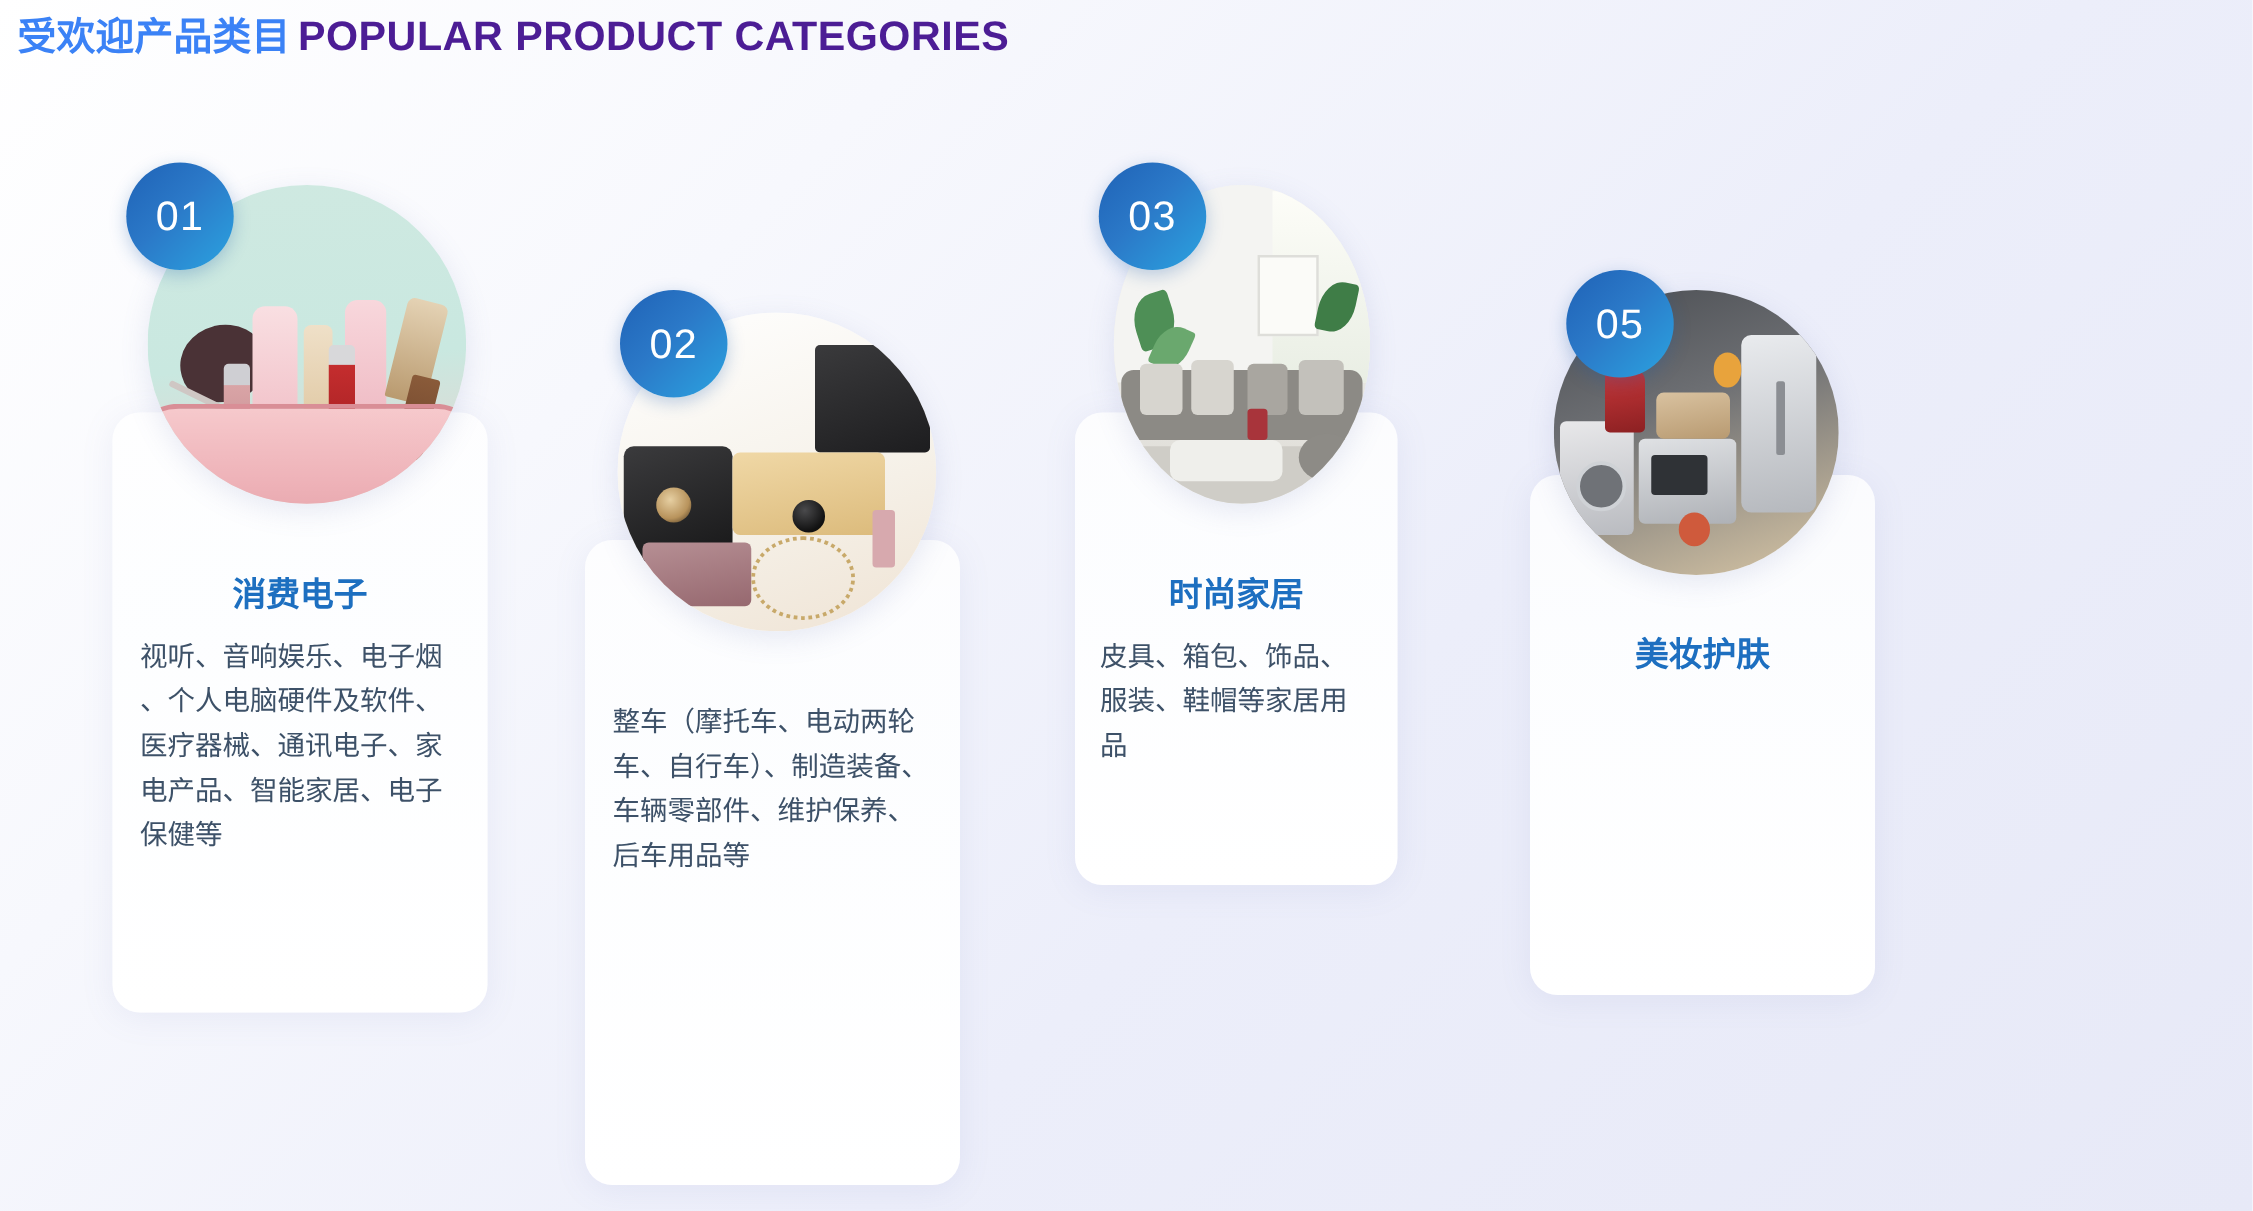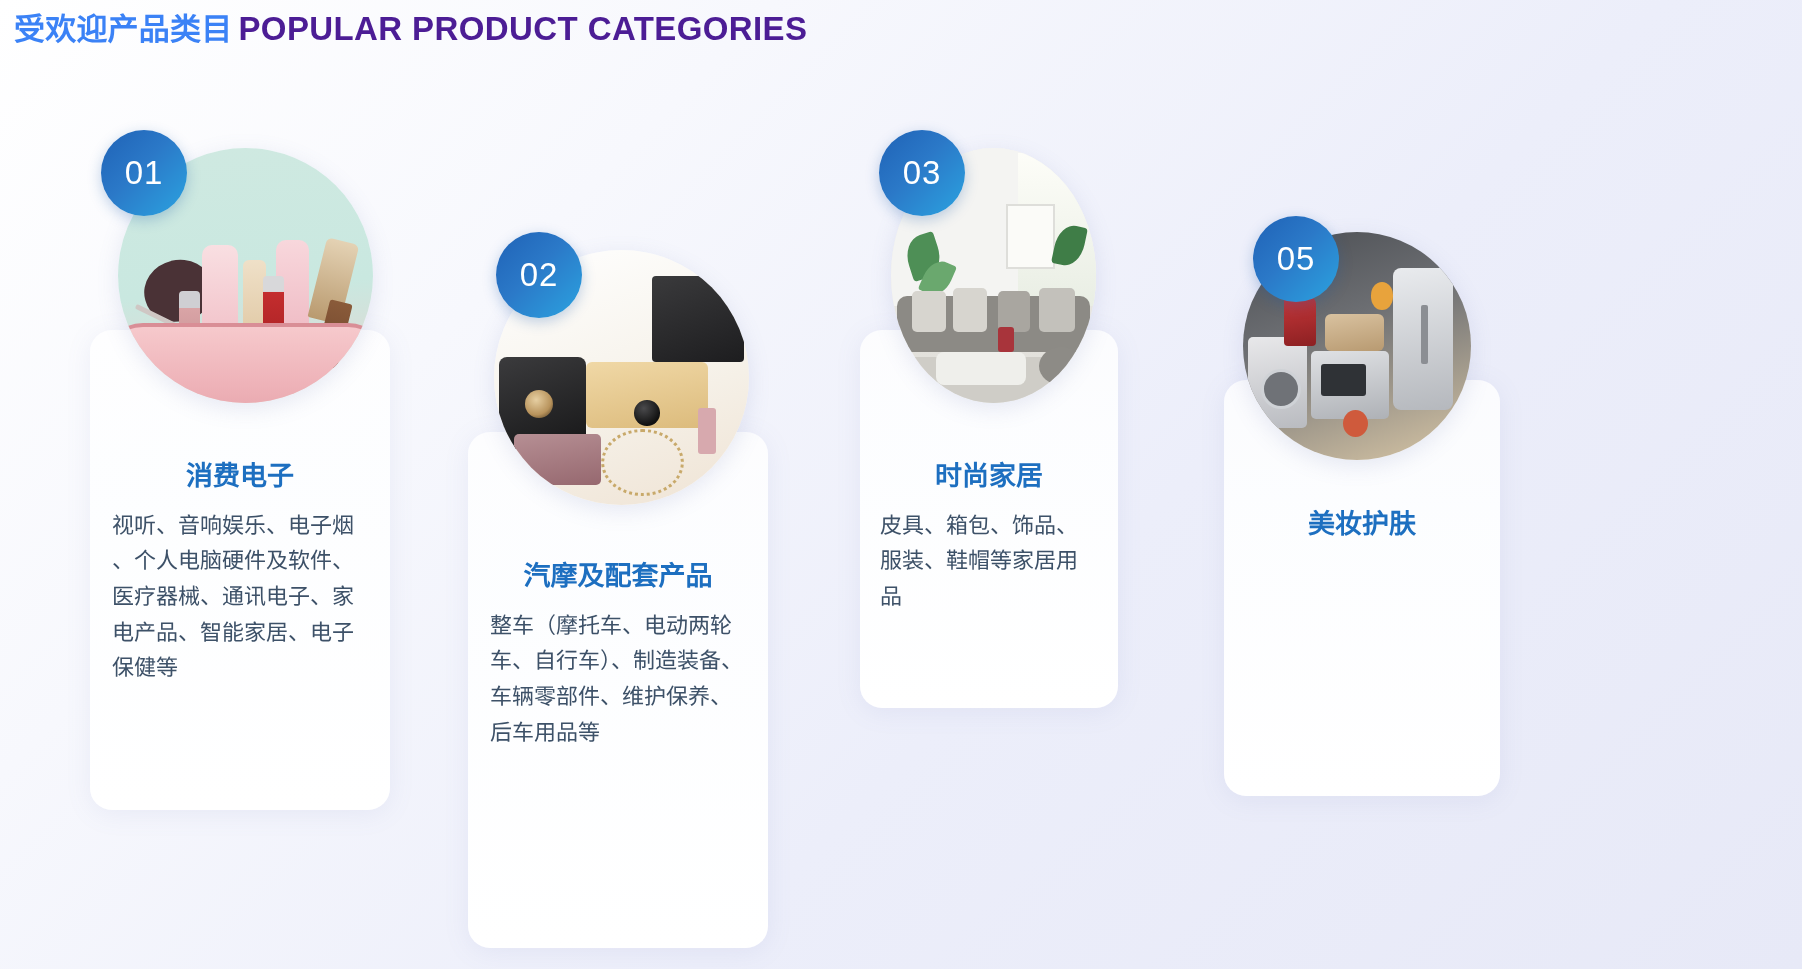--- a/index.html
+++ b/index.html
@@ -162,21 +162,20 @@
       <div class="tube" style="left:24%; top:56%; width:8%; height:30%; background:linear-gradient(180deg,#cfcfd3 0%,#cfcfd3 22%,#d9a4a6 23%,#c58d91 100%); border-radius:4px;"></div>
       <div class="brush" style="left:78%; top:36%; width:13%; height:32%; background:linear-gradient(180deg,#e4d2b4,#b99a6f); border-radius:6px 6px 2px 2px; transform:rotate(14deg);"></div>
       <div class="stick" style="left:80%; top:60%; width:9%; height:26%; background:linear-gradient(180deg,#8a5b3a,#6d432a); border-radius:3px; transform:rotate(14deg);"></div>
       <div class="pouch"></div>
     </div>
   </div>
   <div class="badge" style="left:101px; top:130px;">01</div>
 
   <div class="card" style="left:468px; top:432px; width:300px; height:516px;">
     <div class="card-inner" style="top:128px; padding:0 22px;">
-      <div class="card-title">汽摩及配套产品</div>
       <div class="card-body">整车（摩托车、电动两轮车、自行车）、制造装备、车辆零部件、维护保养、后车用品等</div>
     </div>
   </div>
 
   <div class="photo" style="left:494px; top:250px; width:255px; height:255px;">
     <div class="photo-art art-bags">
       <div class="bag" style="left:62%; top:10%; width:36%; height:34%; background:linear-gradient(160deg,#3a3a3c,#1d1d1f); border-radius:4px;"></div>
       <div class="bag" style="left:2%; top:42%; width:34%; height:36%; background:linear-gradient(160deg,#3b3b3d,#171718); border-radius:8px;"></div>
       <div style="position:absolute; left:12%; top:55%; width:11%; height:11%; border-radius:50%; background:radial-gradient(circle at 40% 35%, #e6cfa2, #b8935c 60%, #3c2c18 100%);"></div>
       <div class="bag" style="left:36%; top:44%; width:48%; height:26%; background:linear-gradient(170deg,#f0d8a6,#dcbb7c); border-radius:6px;"></div>

